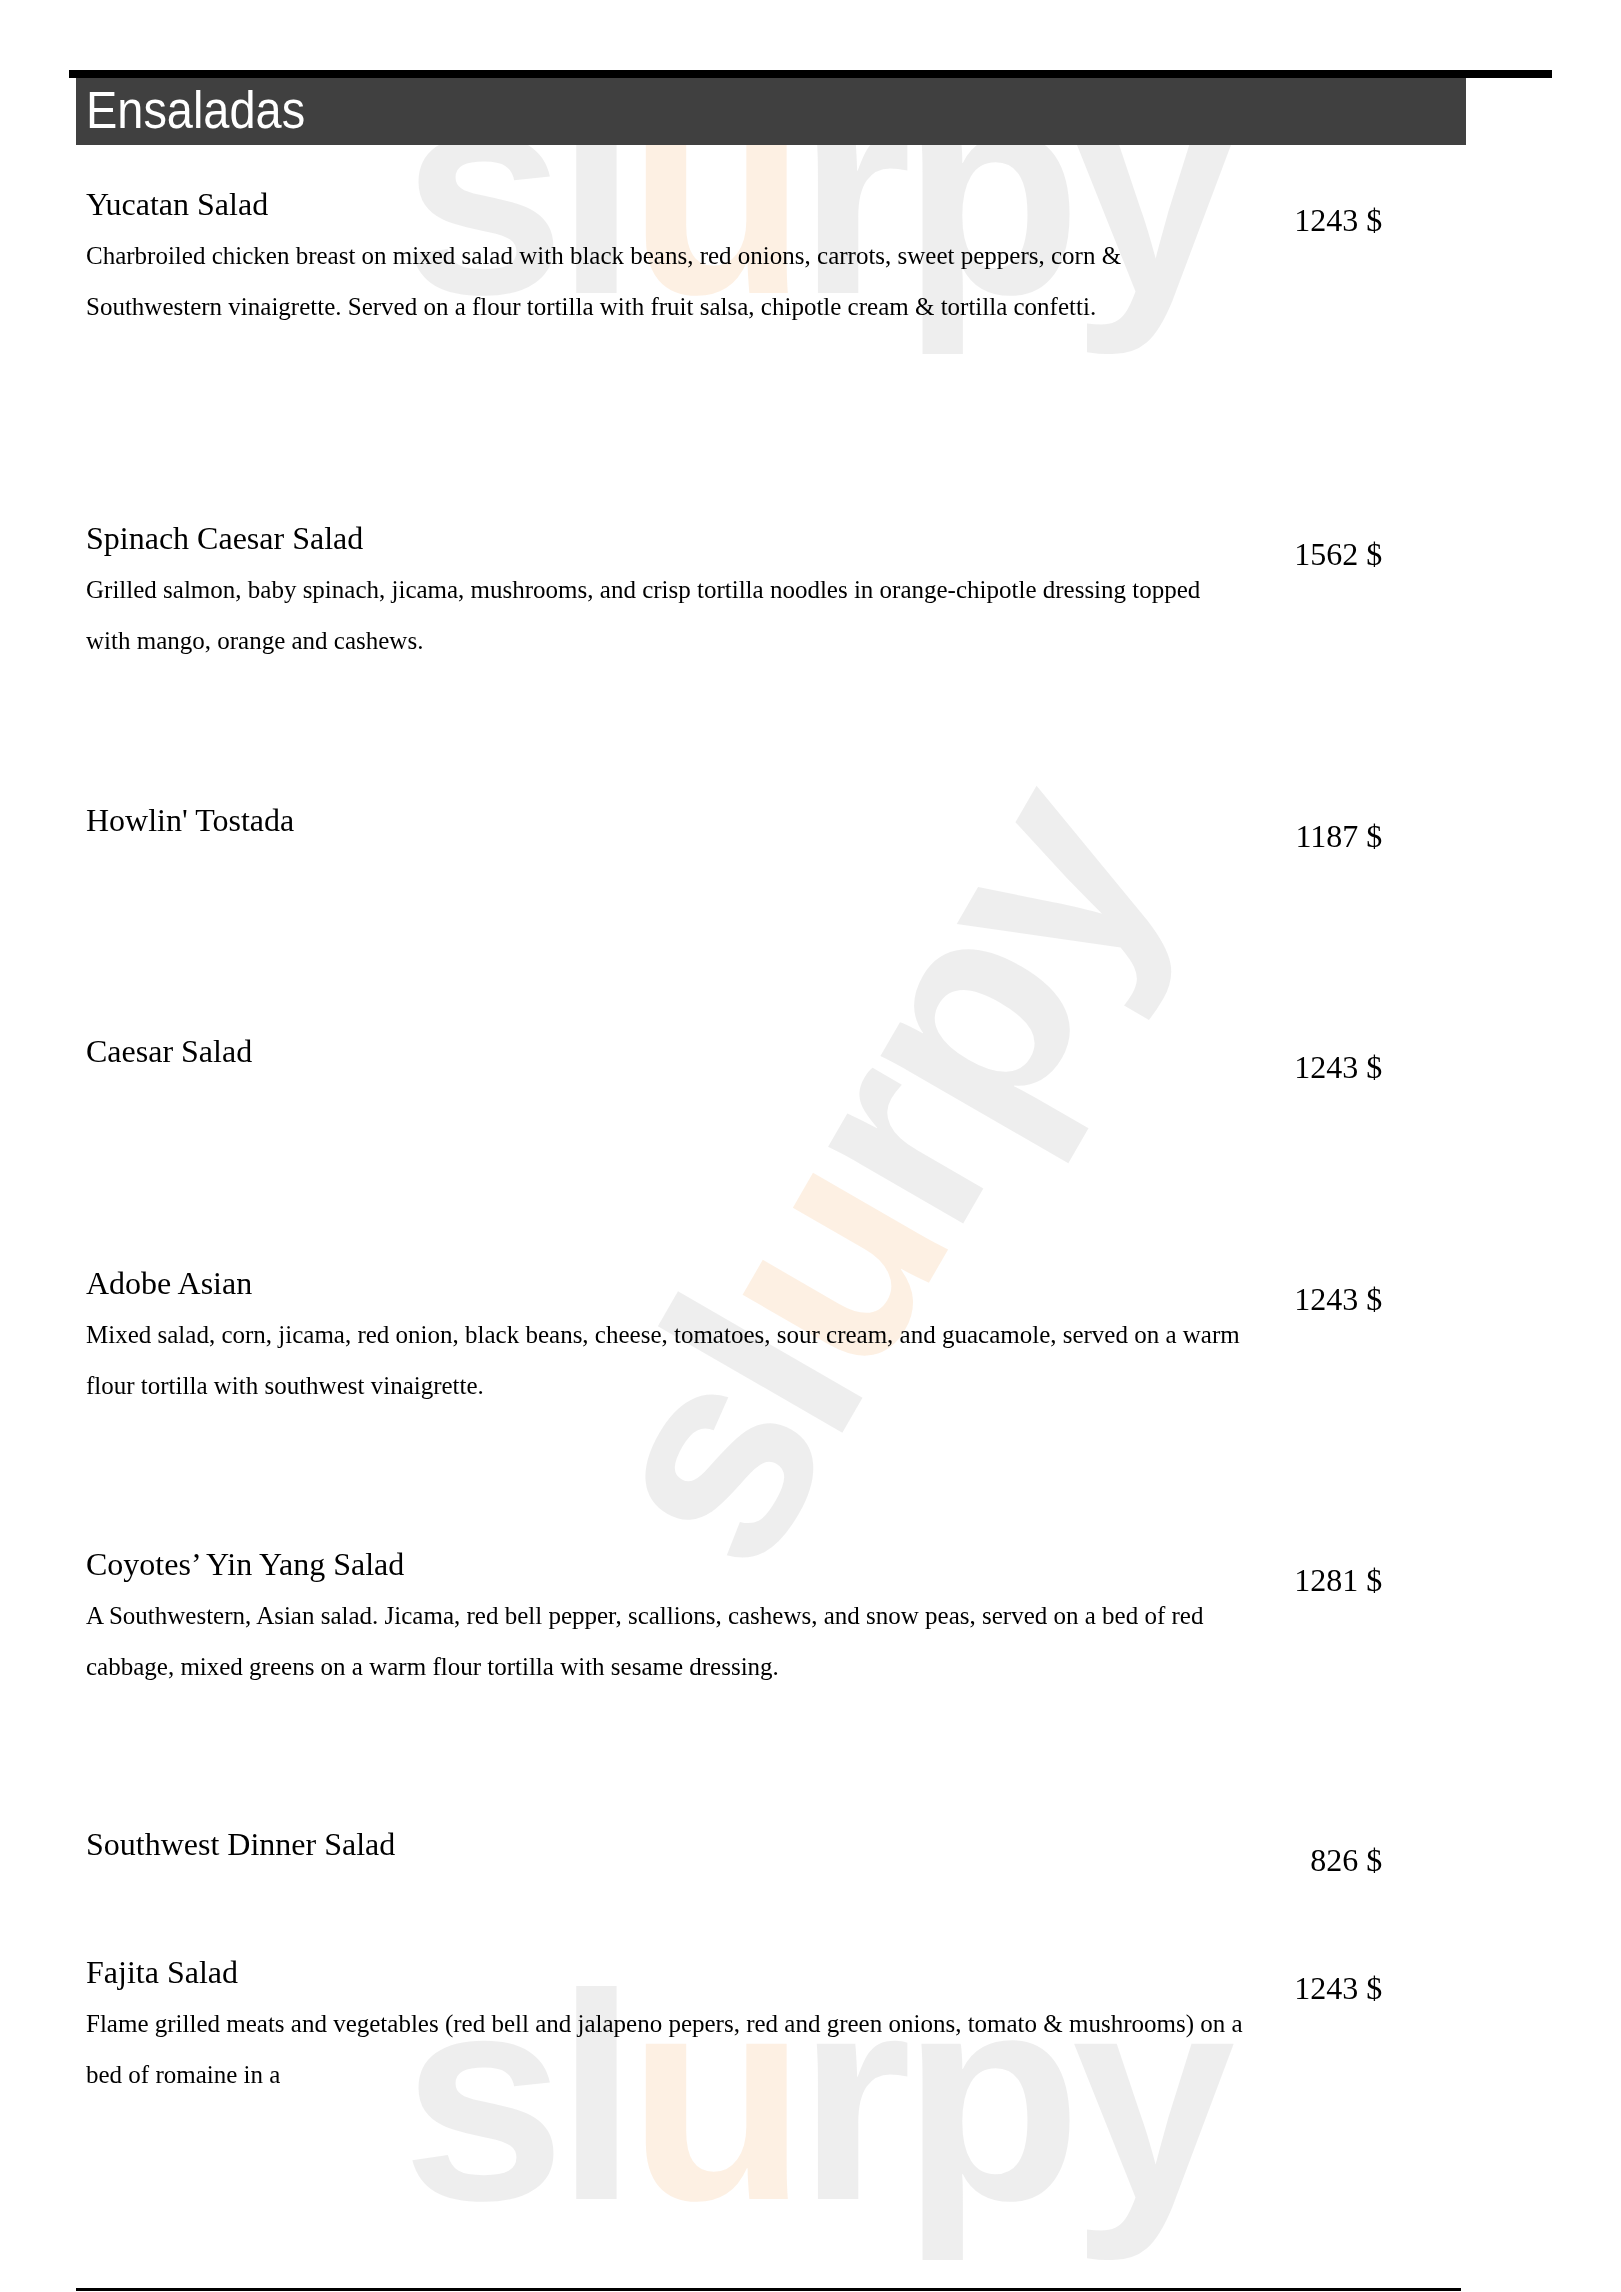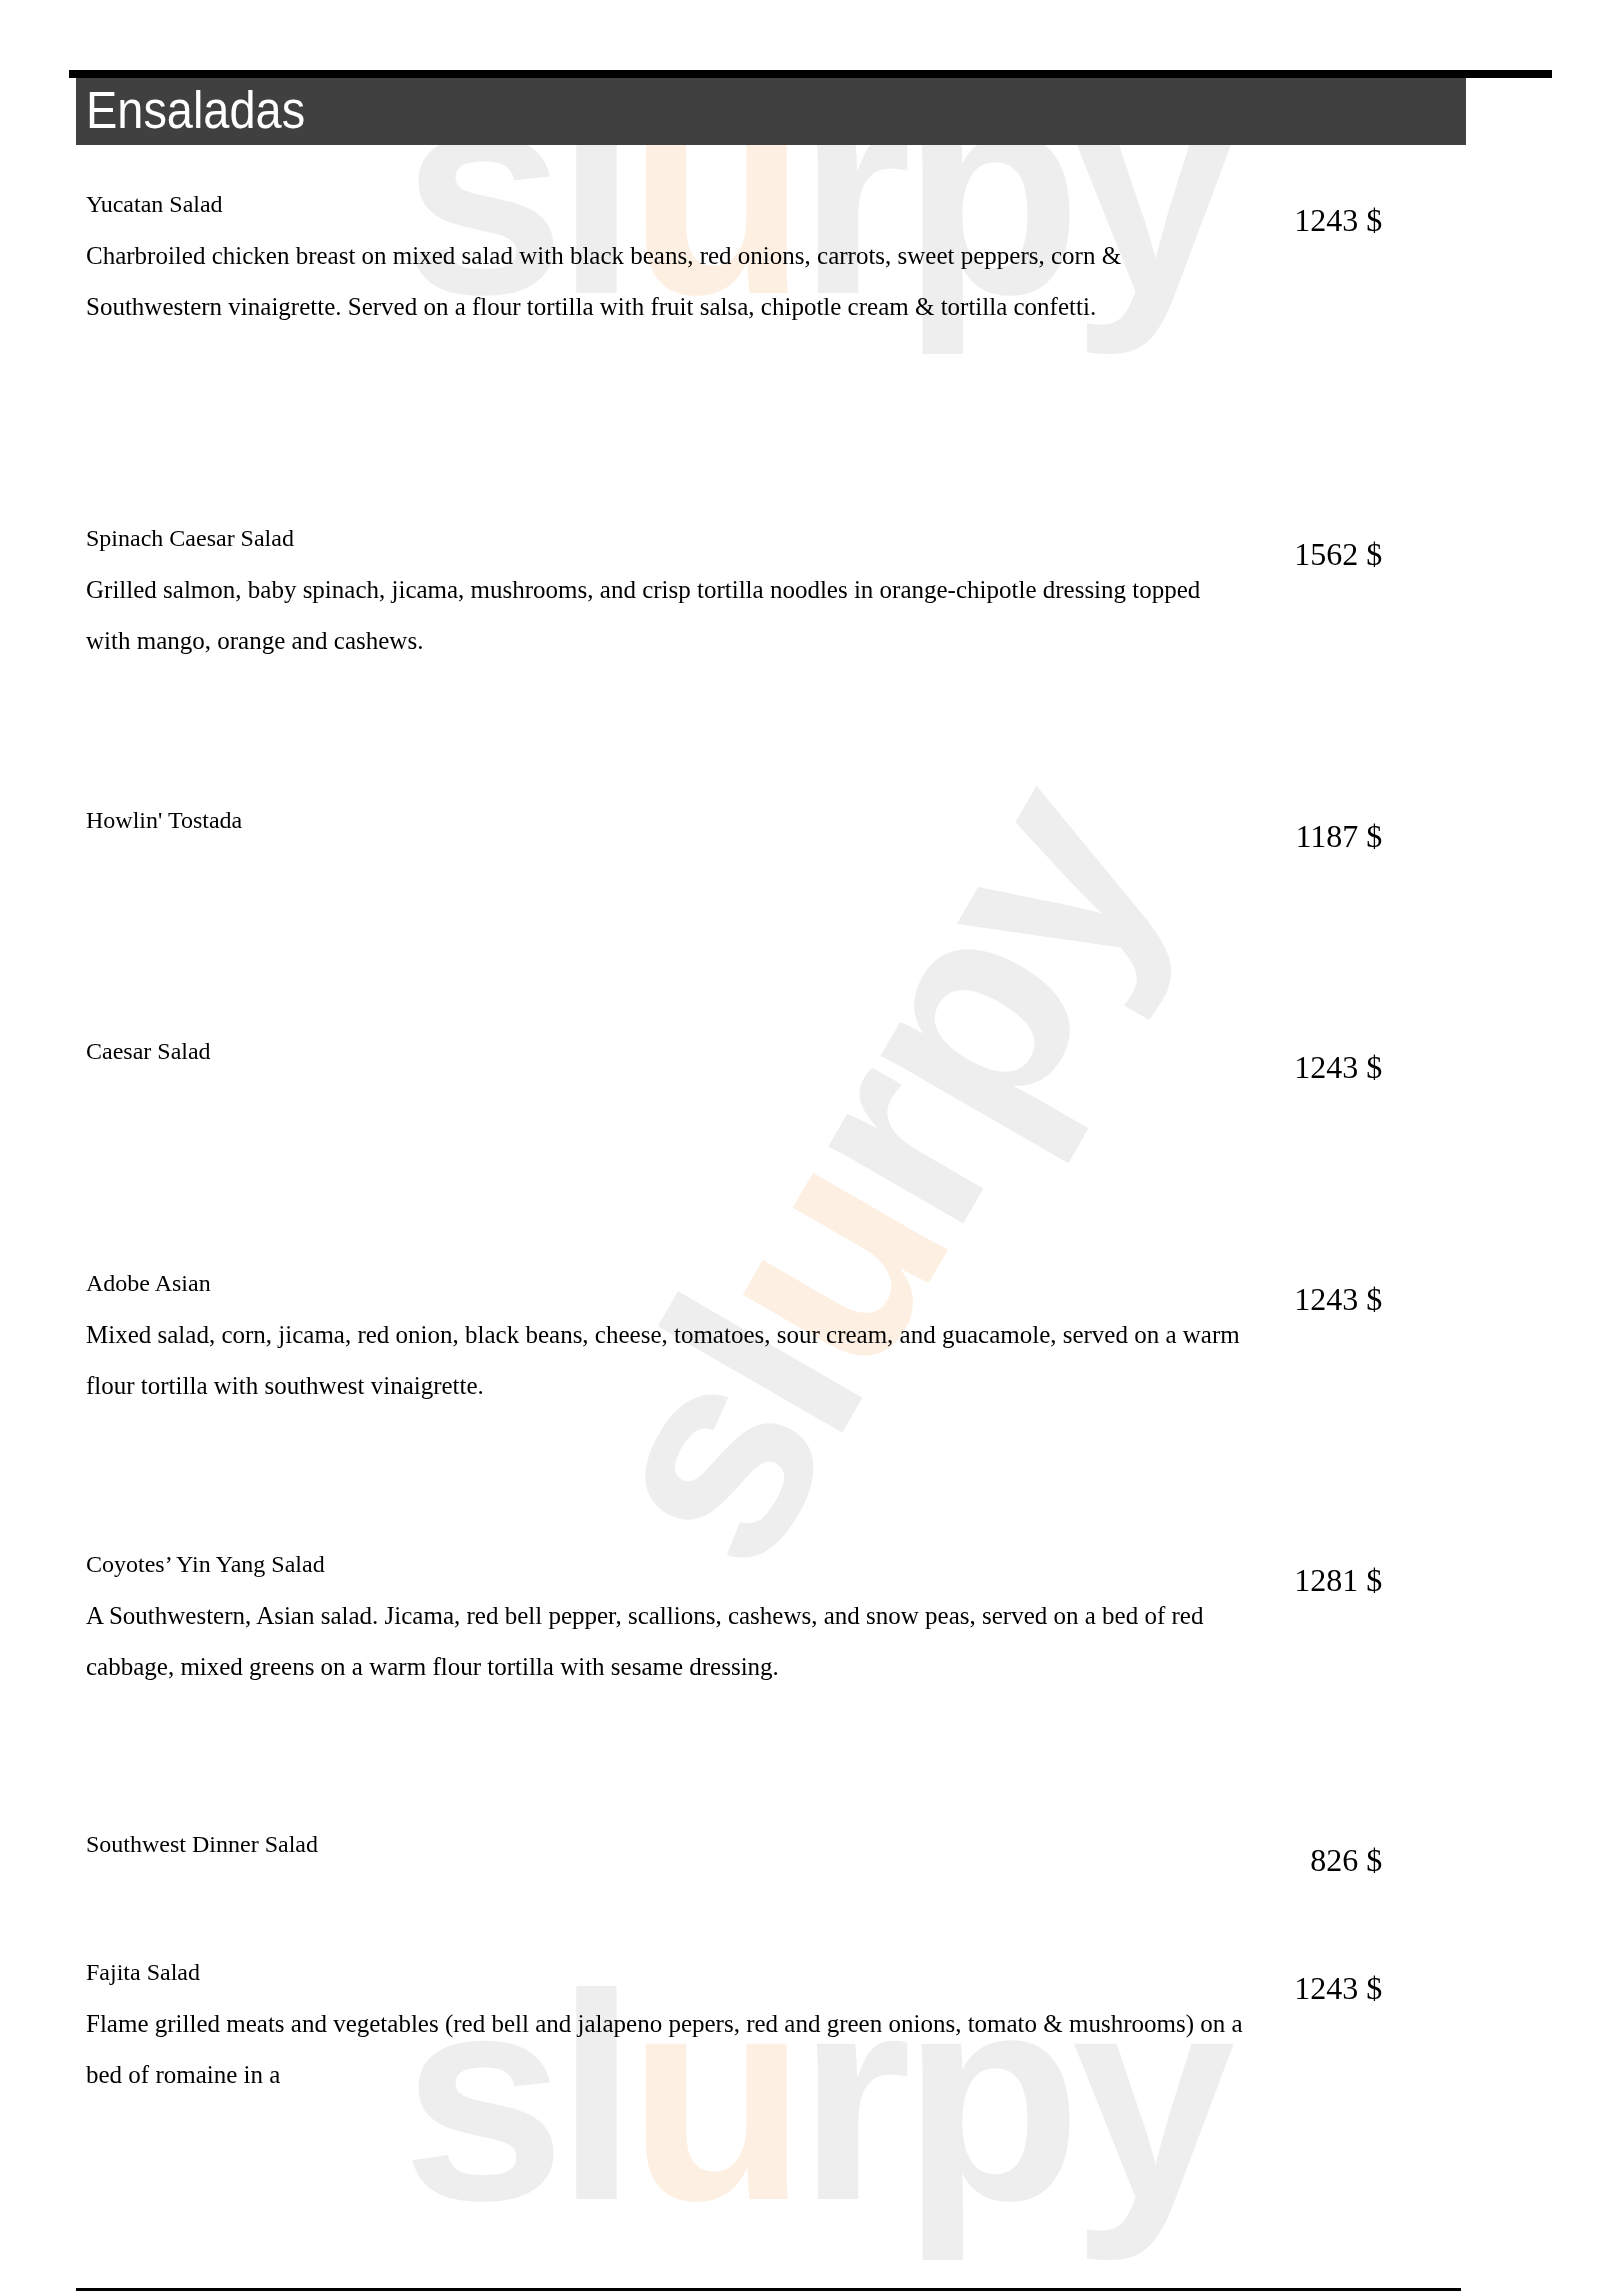--- a/index.html
+++ b/index.html
@@ -12,21 +12,21 @@
   .watermark .o { color: rgba(240,150,60,0.14); }
   .wm1 { left: 402px; top: 44px; }
   .wm2 { left: 461px; top: 1029px; transform: rotate(-60deg); transform-origin: 50% 50%; }
   .wm3 { left: 402px; top: 1950px; }
   .top-rule { position: absolute; left: 69px; top: 70px; width: 1483px; height: 7.8px; background: #000; z-index: 2; }
   .header-bar { position: absolute; left: 76px; top: 77px; width: 1390px; height: 68px; background: #404040; z-index: 1; }
   .header-title { position: absolute; left: 9.8px; top: 7.8px; font-family: "Liberation Sans", "DejaVu Sans", sans-serif;
                   font-size: 51px; color: #fff; line-height: 1; transform: scaleX(0.92); transform-origin: left; }
   .bottom-rule { position: absolute; left: 76px; top: 2288px; width: 1385px; height: 2.9px; background: #000; z-index: 2; }
   .item { position: absolute; left: 86px; width: 1304px; z-index: 2; }
-  .item-name { font-size: 24px; line-height: 51px; display: block; }
+  .item-name { font-size: 32px; line-height: 51px; display: block; }
   .item-desc { font-size: 25px; line-height: 51px; display: block; width: 1157px; }
   .item-price { position: absolute; right: 7.8px; top: 16px; font-size: 32px; line-height: 51px; text-align: left; }
 </style>
 </head>
 <body>
 
 <div class="watermark wm1">
   <span class="g">sl</span><span class="o">u</span><span class="g">rpy</span>
 </div>
 <div class="watermark wm2">

